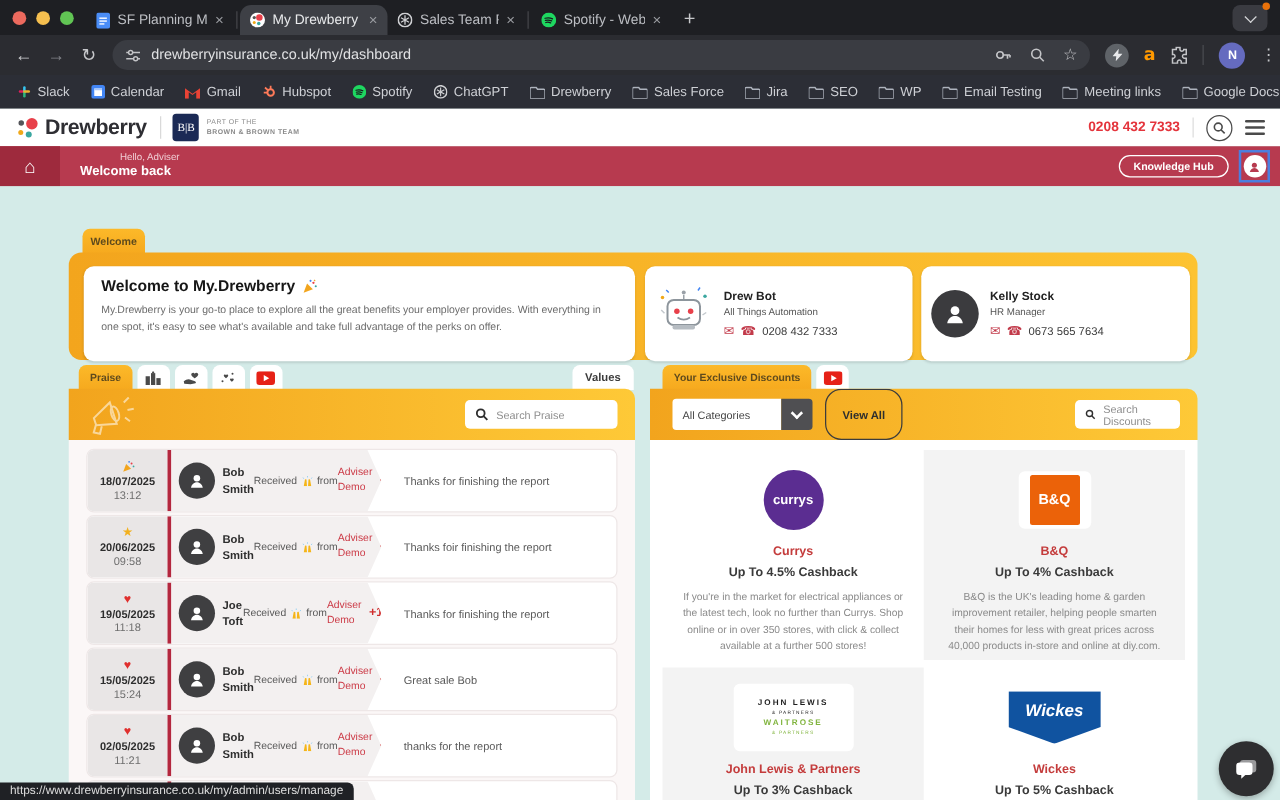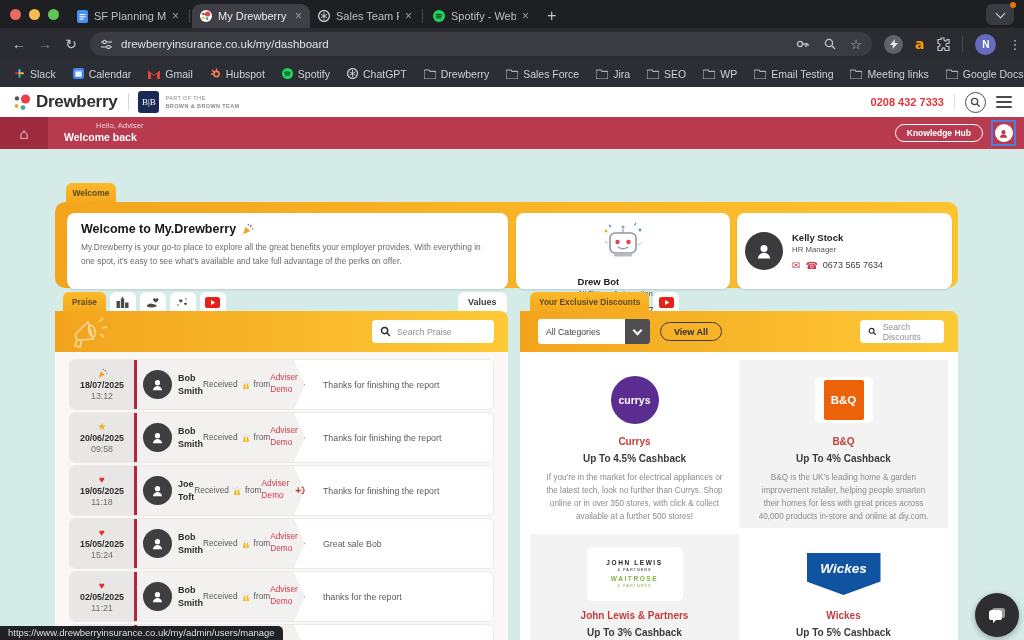--- a/index.html
+++ b/index.html
@@ -95,21 +95,21 @@
     background:linear-gradient(180deg,#fcb929,#f6a91e); border-radius:6px 6px 0 0;
     color:#5e4a1d; font-size:8.5px; font-weight:bold; display:flex; align-items:center; justify-content:center;}
   .wbox { position:absolute; left:55px; top:53px; width:903px; height:86px; border-radius:10px;
     background:linear-gradient(90deg,#f3a51d,#fdc331);}
   .wcard { position:absolute; top:11px; background:#fff; border-radius:8px; height:76px;
     box-shadow:0 1px 2px rgba(0,0,0,.12);}
   .wc1 { left:12px; width:441px; padding:9px 14px;}
   .wc1 h1 { font-size:12.5px; color:#161616; display:flex; gap:5px; align-items:center;}
   .wc1 p { font-size:8.4px; color:#6b6b6b; line-height:1.65; margin-top:5px;}
   .contact { display:flex; align-items:center; padding:8px; gap:9px;}
-  .wc2 { left:461px; width:214px;flex-direction:column;}
+  .wc2 { left:461px; width:214px;}
   .wc3 { left:682px; width:215px;}
   .cmeta .cname { font-size:9.5px; font-weight:bold; color:#222; display:block;}
   .cmeta .crole { font-size:7.8px; color:#555; display:block; margin-top:2px;}
   .cmeta .cphone { display:flex; align-items:center; gap:5px; margin-top:6px; font-size:9px; color:#3c3c3c;}
   .cicon { color:#c23a4a; font-size:10px;}
   .cavatar { width:38px; height:38px; border-radius:50%; background:#3b3b3e;
     display:flex; align-items:center; justify-content:center; flex:none;}
 
   
   .col-tabs { position:absolute; display:flex; align-items:flex-end; height:21px;}
@@ -177,21 +177,21 @@
   .doffer { color:#3a3a3a; font-weight:bold; font-size:10px; margin-bottom:7px;}
   .ddesc { color:#8a8a8a; font-size:8.2px; line-height:1.6; margin-bottom:6px;}
 
   .ctl-select { display:flex; height:25px; margin-left:18px;}
   .ctl-select .sval { width:87px; background:#fff; border-radius:3px 0 0 3px; font-size:8.7px;
     color:#444; display:flex; align-items:center; padding-left:8px;}
   .ctl-select .sbtn { width:25px; background:#4f4f52; border-radius:0 3px 3px 0;
     display:flex; align-items:center; justify-content:center;}
   .ctl-select .sbtn i { width:7px; height:7px; border-right:2px solid #fff; border-bottom:2px solid #fff;
     transform:rotate(45deg); margin-top:-3px;}
-  .viewall { border:1.6px solid #3c3c3c; border-radius:13px; height:19px; padding:0 13px; margin-left:10px;
+  .viewall { border:1.6px solid #3c3c3c; border-radius:13px; height:41px; padding:0 13px; margin-left:10px;
     display:flex; align-items:center; font-size:9px; font-weight:bold; color:#2e2e2e;}
 
   
   .statusbar { position:absolute; left:0; bottom:0; height:14px; background:#1f2125; color:#dedede;
     font-size:9.5px; line-height:14px; padding:0 8px; border-radius:0 5px 0 0; z-index:60;}
   .chatfab { position:absolute; right:5px; bottom:3px; width:44px; height:44px; border-radius:50%;
     background:#2e2e30; z-index:60; display:flex; align-items:center; justify-content:center;
     box-shadow:0 2px 6px rgba(0,0,0,.3);}
   svg { display:block; }
 </style>

